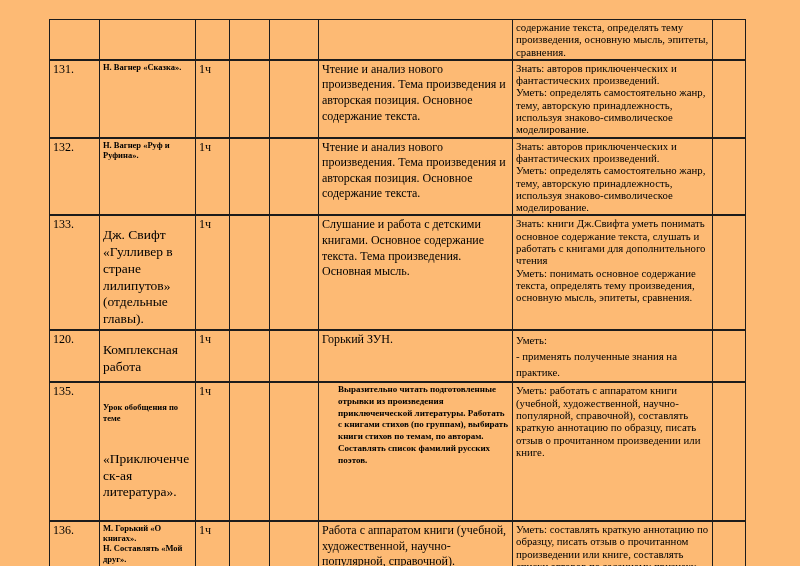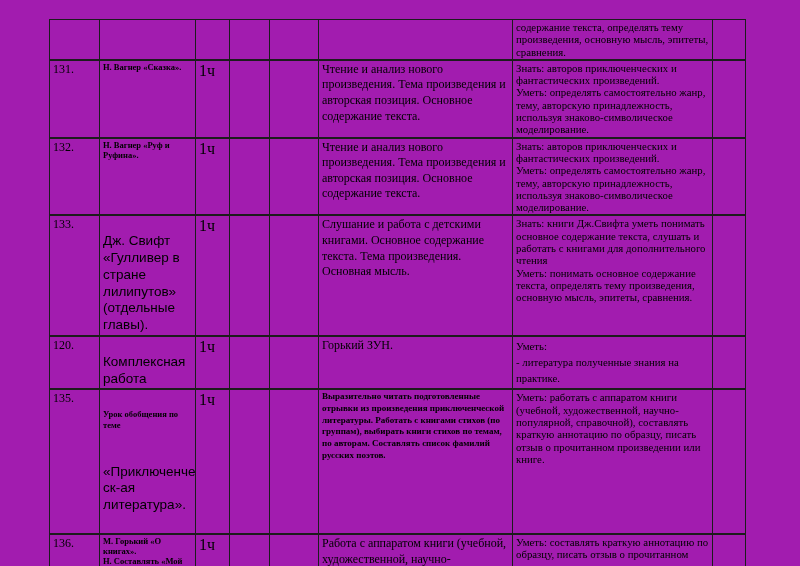--- a/index.html
+++ b/index.html
@@ -1,19 +1,19 @@
 <!DOCTYPE html>
 <html><head>
 <meta charset="utf-8">
 <style>
   html,body{margin:0;padding:0;background:#ffffff;}
   .page{
     position:relative;
     width:800px;height:566px;
-    background:#a21caf;
+    background:#fdba74;
     overflow:hidden;
     font-family:"Liberation Serif", serif;
     color:#000;
   }
   table.plan{
     position:absolute;left:49px;top:19px;
     width:696px;
     border-collapse:collapse;
     table-layout:fixed;
   }
@@ -21,26 +21,26 @@
     border-left:1px solid #1c1c1c;
     border-right:1px solid #1c1c1c;
     border-top:2px solid #1c1c1c;
     border-bottom:2px solid #1c1c1c;
     vertical-align:top;
     padding:1px 3px;
     overflow:hidden;
   }
   tr.r0 td{border-top:1px solid #1c1c1c;}
   .c-num{text-align:left;font-size:12px;padding-top:2px;}
-  .c-hours{font-size:16px;padding-left:6px;padding-top:2px;}
+  .c-hours{font-size:12px;padding-left:6px;padding-top:2px;}
   .c-title{white-space:pre-line;}
   .title-sm{font-size:8.5px;font-weight:bold;line-height:1.2;white-space:pre-line;display:block;}
-  .title-lg{font-family:Liberation Sans, sans-serif;font-size:13.5px;line-height:1.24;white-space:pre-line;display:block;margin-top:16px;}
+  .title-lg{font-family:Liberation Serif, serif;font-size:13.5px;line-height:1.24;white-space:pre-line;display:block;margin-top:10px;}
   .c-content{font-size:12px;line-height:1.3;white-space:pre-line;padding-left:5px;}
-  .content-sm-bold{font-size:9px;font-weight:bold;line-height:1.3;display:block;}
+  .content-sm-bold{font-size:9px;font-weight:bold;line-height:1.3;display:block;margin-left:16px;}
   .c-req{font-size:10.8px;line-height:1.14;white-space:pre-line;padding-left:4px;}
   .req-spaced{line-height:1.5;}
 </style>
 </head>
 <body>
 
 <div class="page">
   <table class="plan">
     <colgroup>
       <col style="width:50px">
@@ -97,21 +97,21 @@
       <td></td>
     </tr>
     <tr style="height:46px">
       <td class="c-num">120.</td>
       <td class="c-title"><span class="title-lg">Комплексная работа</span></td>
       <td class="c-hours">1ч</td>
       <td></td>
       <td></td>
       <td class="c-content">Горький ЗУН.</td>
       <td class="c-req req-spaced">Уметь:
-- литература полученные знания на практике.</td>
+- применять полученные знания на практике.</td>
       <td></td>
     </tr>
     <tr style="height:87px">
       <td class="c-num">135.</td>
       <td class="c-title">
         <span class="title-sm">Урок обобщения по теме</span>
         <span class="title-lg">«Приключенче ск-ая литература».</span>
       </td>
       <td class="c-hours">1ч</td>
       <td></td>

